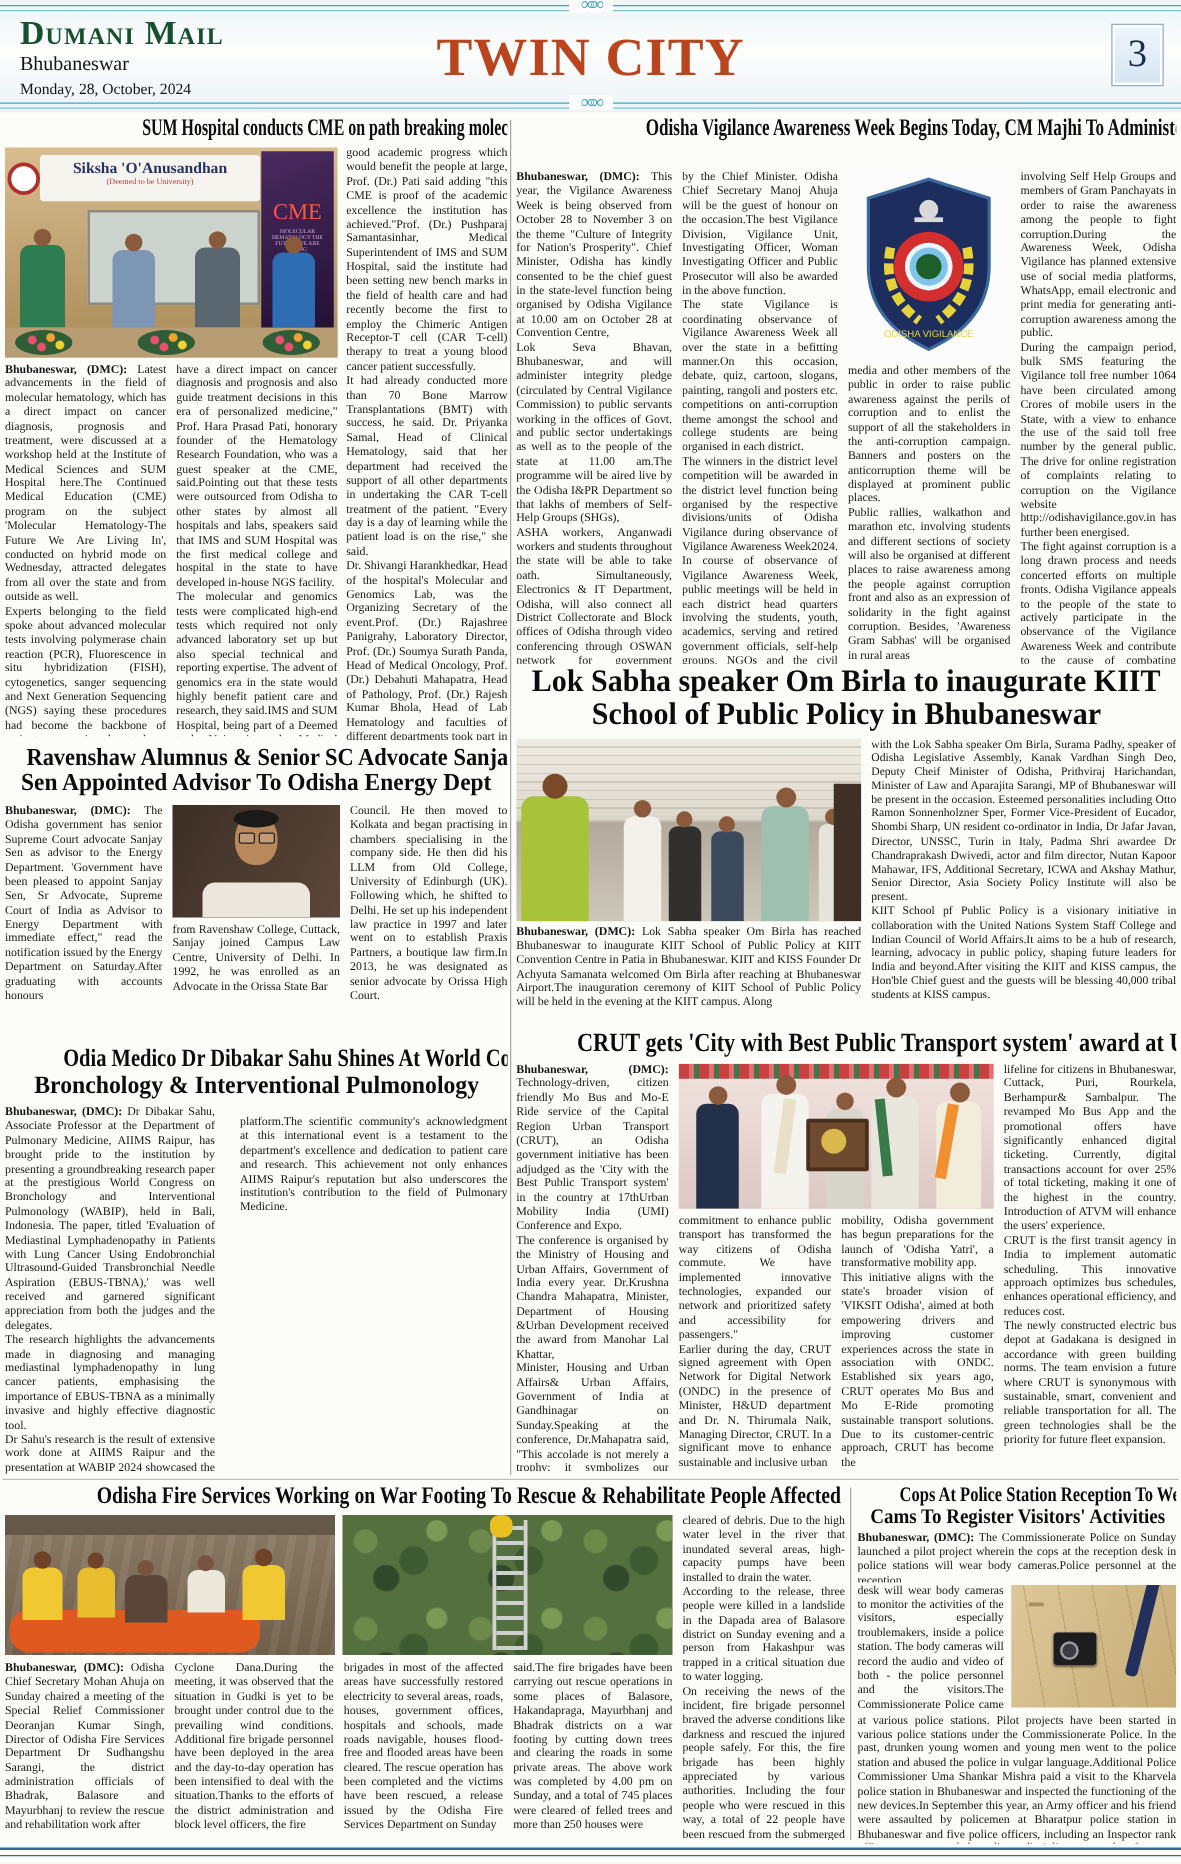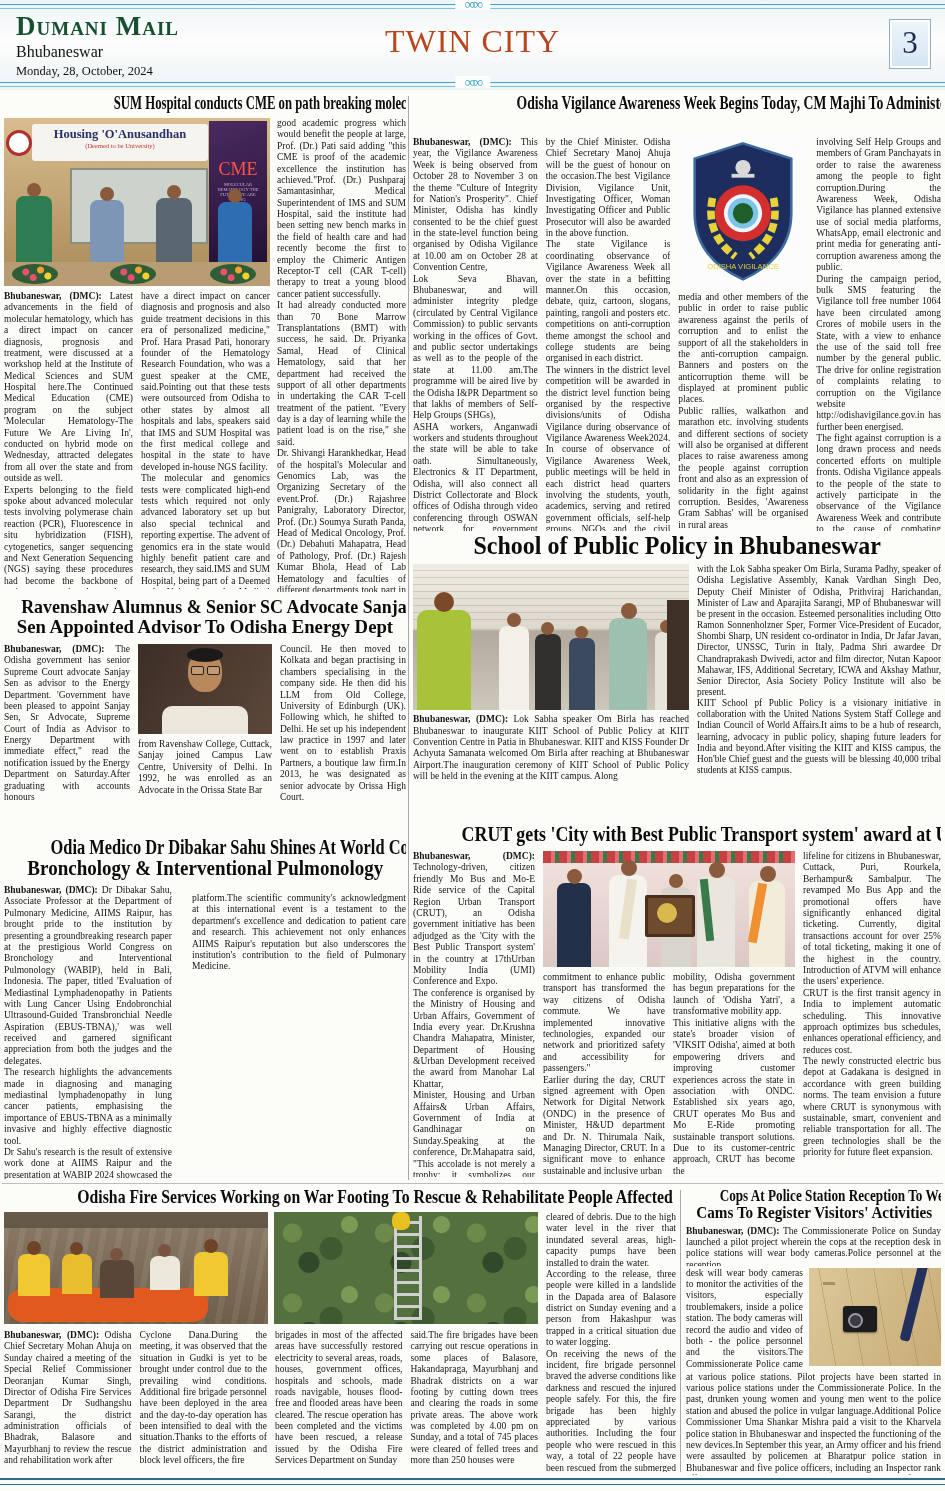--- a/index.html
+++ b/index.html
@@ -6,21 +6,21 @@
   #page{position:relative;width:945px;height:1491px;background:#fcfcf9;font-family:"Liberation Serif",serif;overflow:hidden;margin:0 auto;}
   
   #hdr{position:absolute;left:0;top:0;right:0;height:90px;background:linear-gradient(#edf5f9,#fdfdfc 45%,#ecf3f7);}
   .trule{position:absolute;left:0;right:0;height:0;border-top:1.6px solid #3da5c6;}
   .trule2{position:absolute;left:0;right:0;height:0;border-top:1px solid #7cc3d8;}
   .orn{position:absolute;left:50%;transform:translateX(-50%);background:#fdfdfc;padding:0 10px;color:#3da5c6;font-size:15px;font-weight:bold;letter-spacing:-3px;line-height:12px;}
   #brand{position:absolute;left:16px;top:13px;}
   .brand-name{font-variant:small-caps;font-weight:bold;color:#17502f;font-size:27px;line-height:1;letter-spacing:1px;}
   .brand-city{font-size:16px;color:#131313;margin-top:3px;}
   .brand-date{font-size:12.5px;color:#131313;margin-top:3px;}
-  #section-title{position:absolute;left:0;right:0;top:25px;text-align:center;color:#b8451d;font-size:32px;font-weight:normal;letter-spacing:1px;line-height:1;}
+  #section-title{position:absolute;left:0;right:0;top:25px;text-align:center;color:#b8451d;font-size:43px;font-weight:bold;letter-spacing:1px;line-height:1;}
   #page-num{position:absolute;right:14px;top:19px;width:40px;height:48px;background:linear-gradient(#eef5fc,#d5e5f3);border:1px solid #93aec8;box-shadow:inset 0 0 0 2px #fff;text-align:center;font-size:31px;color:#1c2b50;line-height:46px;}
   
   .art{position:absolute;overflow:hidden;}
   .hl{font-weight:bold;color:#0c0c0c;text-align:center;line-height:1.05;}
   .h-cond{display:inline-block;white-space:nowrap;transform:scaleX(var(--sx,1));transform-origin:50% 50%;}
   .bt{font-size:9.5px;line-height:1.2;text-align:justify;white-space:pre-line;color:#151515;overflow:hidden;}
   .dl{font-weight:bold;}
   .cols{display:flex;gap:8px;}
   .col{flex:1 1 0;min-width:0;}
   .ph{position:relative;overflow:hidden;background:#ddd;}
@@ -51,21 +51,21 @@
     <div class="trule2" style="top:86px"></div>
     <div class="orn" style="top:76px">∞∞</div>
   </div>
 
   <div class="art" style="left:4px;top:93px;width:402px;height:502px">
     <div class="hl" style="font-size:19px"><span class="h-cond" style="--sx:0.67">SUM  Hospital conducts  CME on path breaking  molecular diagnostics &amp; genomics</span></div>
     <div style="display:flex;gap:7px;margin-top:5px;height:474px">
       <div style="width:266px;flex:0 0 266px">
         <div class="ph" style="width:266px;height:168px;background:linear-gradient(#d9bd8f,#a98a58)">
           <div class="abs" style="left:28px;top:6px;width:176px;height:34px;background:#f5f4ef;border-radius:3px;text-align:center;padding-top:3px">
-            <div style="font-size:12.5px;font-weight:bold;color:#273069">Housing 'O'Anusandhan</div>
+            <div style="font-size:12.5px;font-weight:bold;color:#273069">Siksha 'O'Anusandhan</div>
             <div style="font-size:6.5px;color:#c23434">(Deemed to be University)</div>
           </div>
           <div class="abs" style="left:2px;top:12px;width:20px;height:20px;border-radius:50%;border:3px solid #b03030;background:#fff"></div>
           <div class="abs" style="left:66px;top:50px;width:134px;height:72px;background:#ccd3cc;border:2px solid #8c8c80"></div>
           <div class="abs" style="right:3px;top:3px;width:58px;height:160px;background:linear-gradient(160deg,#4a2a60,#1f0f30);text-align:center;padding-top:38px;box-sizing:border-box">
             <div style="font-size:18px;font-weight:normal;color:#ff5545">CME</div>
             <div style="font-size:4.5px;color:#cfa8d8;padding:2px 4px">MOLECULAR HEMATOLOGY THE FUTURE WE ARE LIVING</div>
           </div>
           <div class="abs" style="left:12px;bottom:24px;width:36px;height:66px;background:#2e7d52;border-radius:8px 8px 0 0">
               <div class="head" style="left:11px;top:-13px;width:14px;height:14px"></div>
@@ -128,20 +128,21 @@
 Public rallies, walkathon and marathon etc. involving students and different sections of society will also be organised at different places to raise awareness among the people against corruption front and also as an expression of solidarity in the fight against corruption. Besides, 'Awareness Gram Sabhas' will be organised in rural areas</div>
       </div>
       <div class="col bt">involving Self Help Groups and members of Gram Panchayats in order to raise the awareness among the people to fight corruption.During the Awareness Week, Odisha Vigilance has planned extensive use of social media platforms, WhatsApp, email electronic and print media for generating anti-corruption awareness among the public.
 During the campaign period, bulk SMS featuring the Vigilance toll free number 1064 have been circulated among Crores of mobile users in the State, with a view to enhance the use of the said toll free number by the general public. The drive for online registration of complaints relating to corruption on the Vigilance website http://odishavigilance.gov.in has further been energised.
 The fight against corruption is a long drawn process and needs concerted efforts on multiple fronts. Odisha Vigilance appeals to the people of the state to actively participate in the observance of the Vigilance Awareness Week and contribute to the cause of combating corruption and building a better society and corruption free Odisha.</div>
     </div>
   </div>
 
   <div class="art" style="left:413px;top:533px;width:528px;height:289px">
     <div class="hl" style="font-size:25px">
+      <div><span class="h-cond" style="--sx:0.96">Lok Sabha speaker Om Birla to inaugurate KIIT</span></div>
       <div><span class="h-cond" style="--sx:0.96">School of Public Policy in Bhubaneswar</span></div>
     </div>
     <div style="display:flex;gap:8px;margin-top:5px;height:228px">
       <div style="width:276px;flex:0 0 276px">
         <div class="ph" style="width:276px;height:146px;background:linear-gradient(#efece4 0%,#ddd8cc 44%,#b2aa9c 46%,#cdc7ba 100%)">
           <div class="abs" style="left:0;top:0;right:0;height:62px;background:repeating-linear-gradient(0deg,transparent 0 6px,rgba(120,110,95,.22) 6px 7px)"></div>
           <div class="abs" style="left:4px;bottom:0;width:54px;height:100px;background:#a8c23a;border-radius:10px 10px 0 0">
               <div class="head" style="left:17px;top:-18px;width:20px;height:20px;background:#7a4a28"></div>
             </div>
           <div class="abs" style="left:86px;bottom:0;width:30px;height:84px;background:#f2f0e8;border-radius:8px 8px 0 0">

